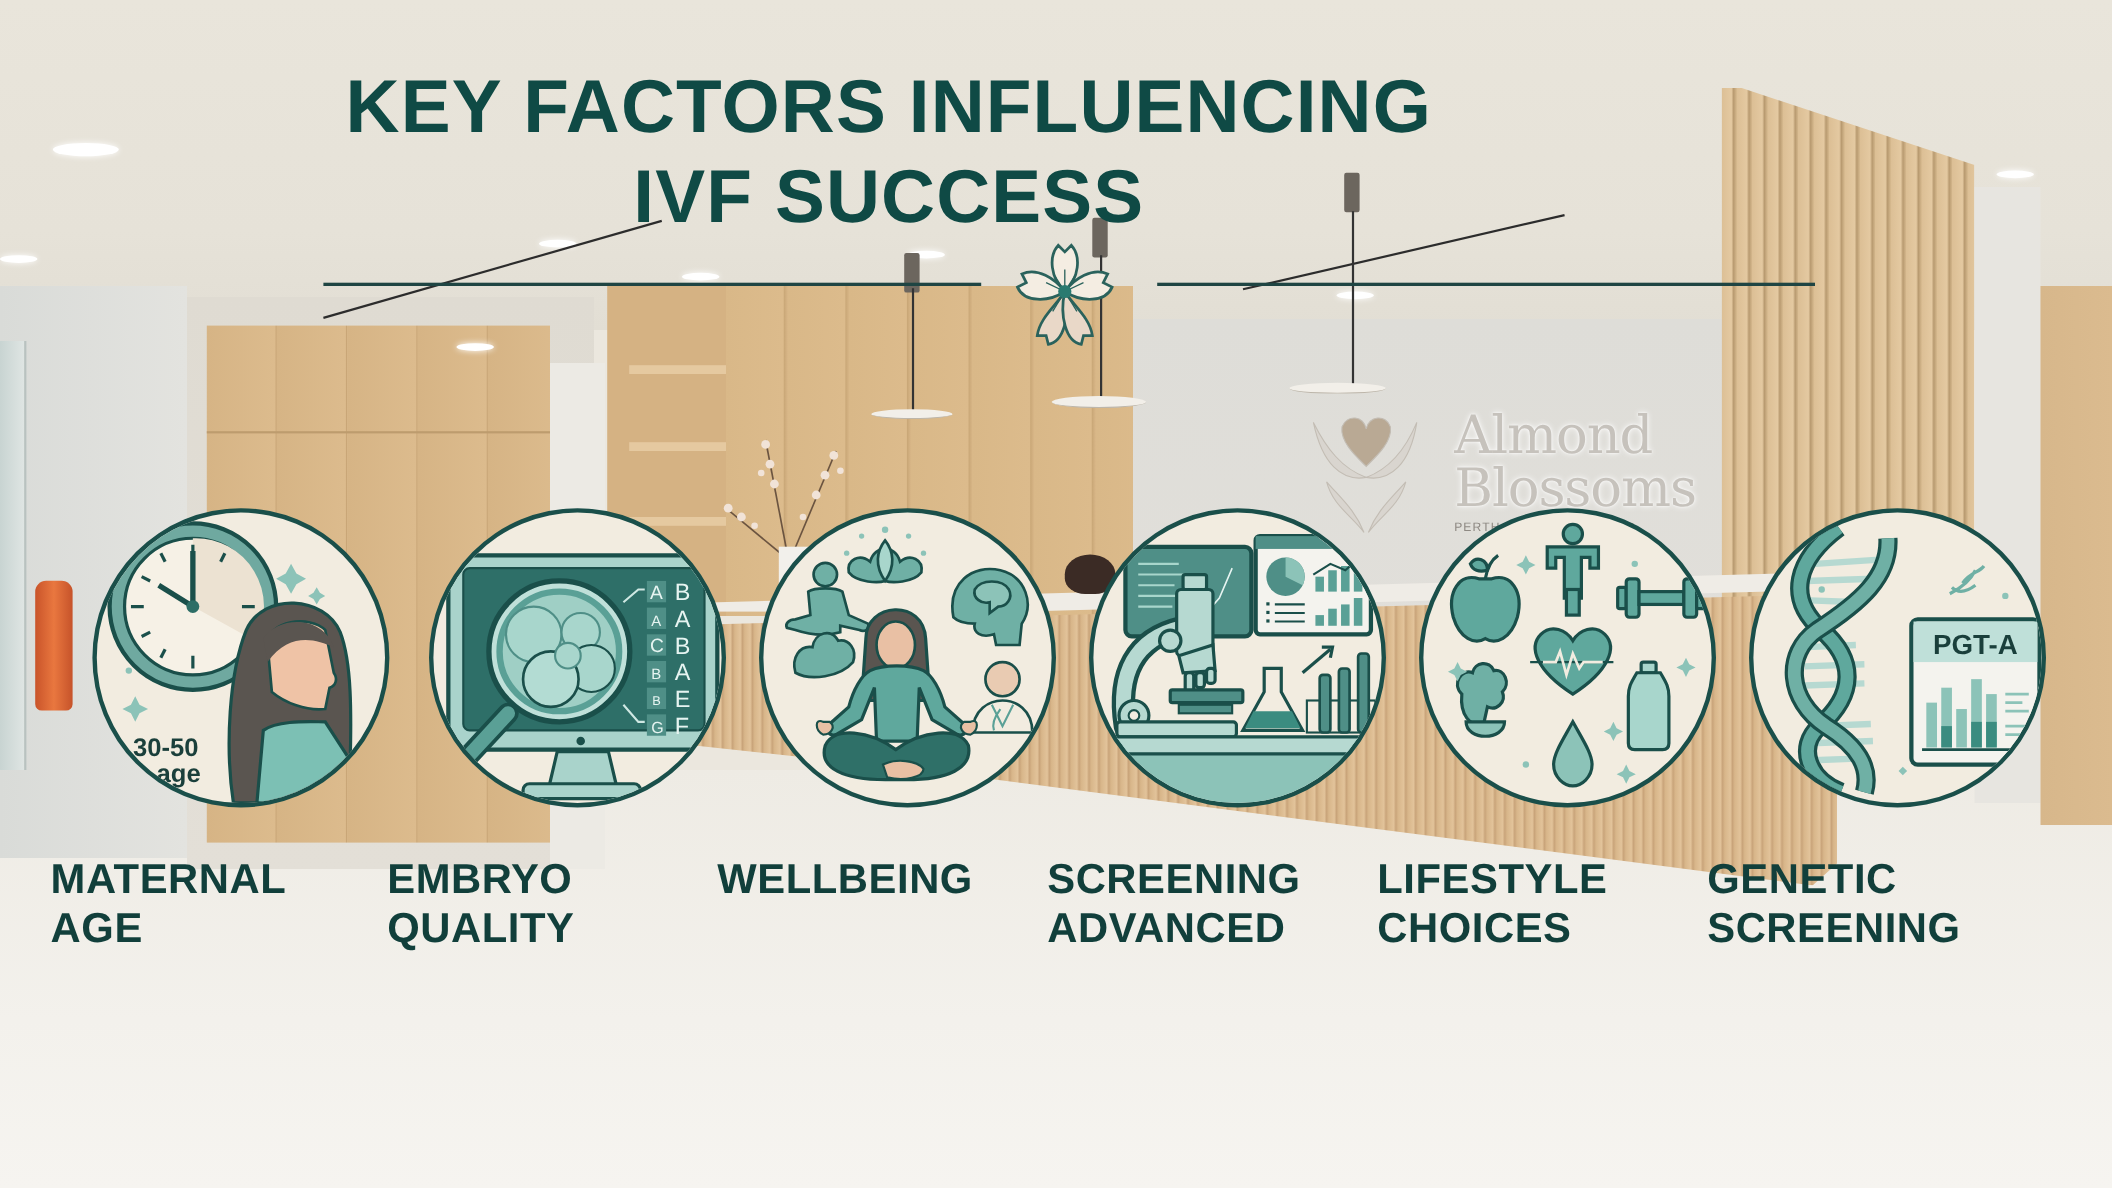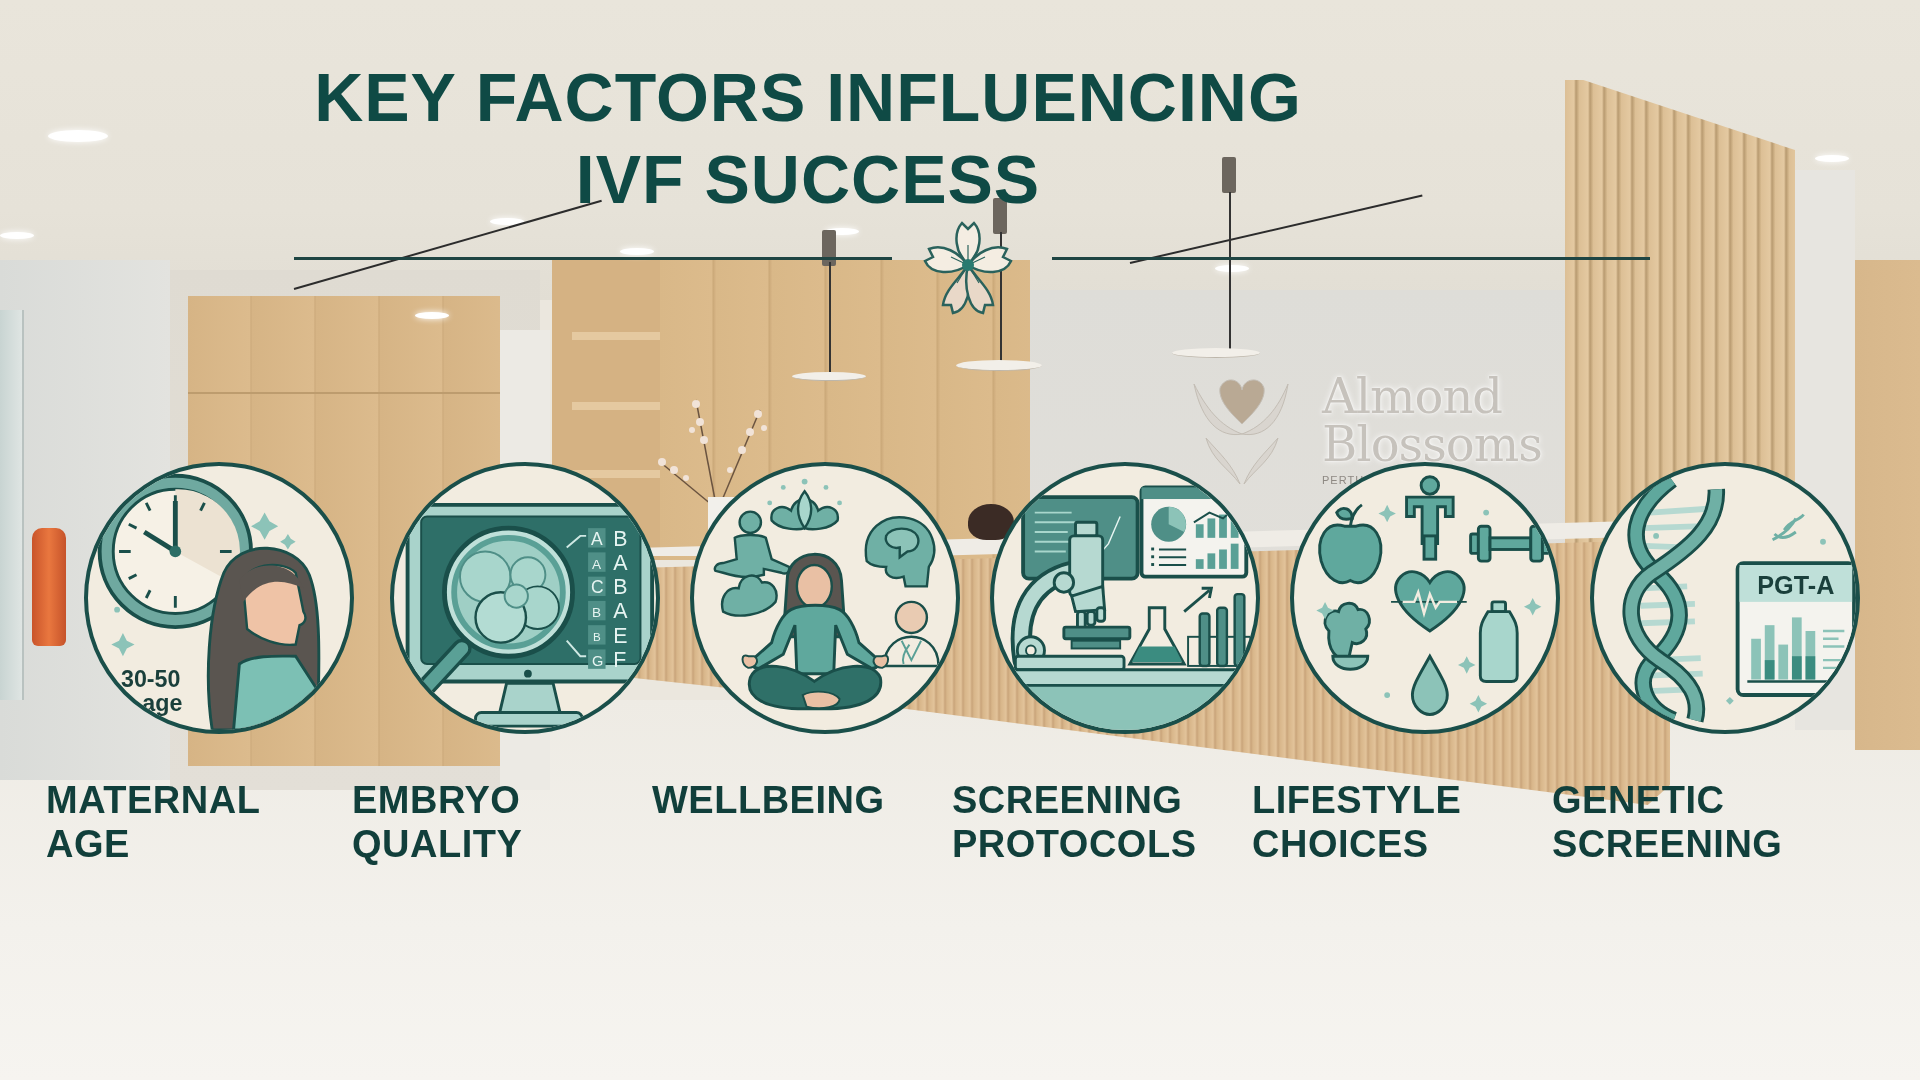--- a/index.html
+++ b/index.html
@@ -340,21 +340,21 @@
           <rect x="230" y="146" width="10" height="60" rx="3"></rect>
           <rect x="248" y="132" width="10" height="74" rx="3"></rect>
         </g>
       <path d="M196 150 L222 128" stroke="#1a4f4a" stroke-width="3"></path>
         <path d="M214 126 L224 126 L222 136" stroke="#1a4f4a" stroke-width="3" fill="none"></path>
       <rect x="8" y="210" width="256" height="16" rx="3" fill="#b6d9d1" stroke="#1a4f4a" stroke-width="3"></rect>
     </svg>
   </div>
   <div class="label">
     <div>SCREENING</div>
-    <div>PROTOCOLS</div>
+    <div>ADVANCED</div>
   </div>
 </div>
 
 <div class="factor" style="left:1282px;">
   <div class="circle">
     <svg viewBox="0 0 270 272">
       <g stroke="#1a4f4a" stroke-width="3">
         <path d="M52 62 C34 56 22 74 28 98 C34 118 48 124 58 118 C68 124 82 118 88 98 C94 74 82 56 64 62 Z" fill="#5fa89d"></path>
         <path d="M58 62 C60 50 64 44 70 40" fill="none"></path>
         <path d="M44 48 C50 40 60 44 60 54 C52 56 46 54 44 48 Z" fill="#5fa89d"></path>

